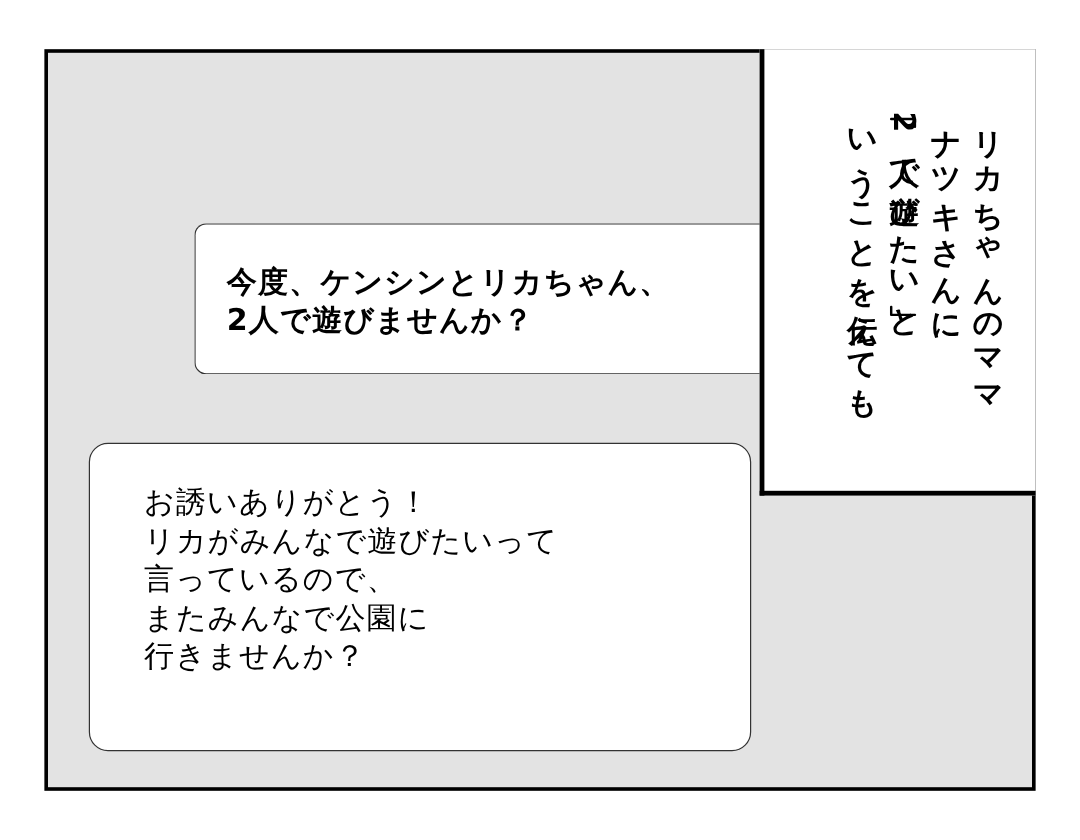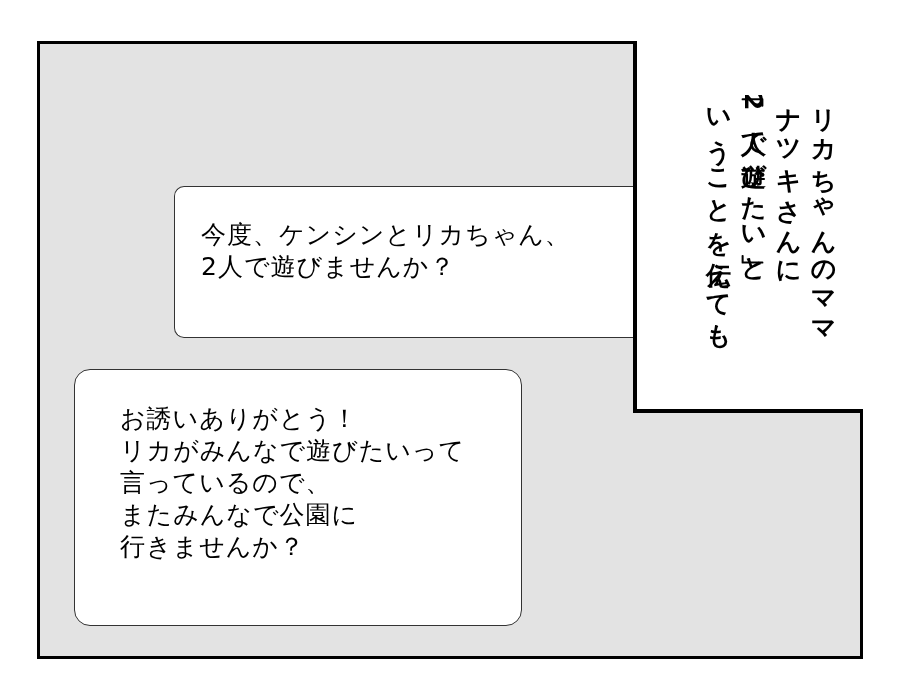--- a/index.html
+++ b/index.html
@@ -1,23 +1,23 @@
 <!DOCTYPE html>
 <html><head>
 <meta charset="utf-8">
 <style>
   html, body { margin:0; padding:0; }
   body { width:900px; height:700px; background:#ffffff; position:relative; overflow:hidden;
          font-family:"DejaVu Sans","Liberation Sans",sans-serif; color:#000; }
   .panel { position:absolute; left:37px; top:41px; width:820px; height:612px;
            background:#e3e3e3; border:3px solid #000; box-sizing:content-box; }
   .bubble { position:absolute; background:#fff; border:1.5px solid #333; box-sizing:border-box; }
-  .bubble-top { left:134px; top:142px; width:500px; height:152px;
-                border-radius:10px 0 0 10px; border-right:none; }
-  .bubble-bottom { left:34px; top:325px; width:448px; height:257px; border-radius:16px; }
+  .bubble-top { left:122px; top:142px; width:500px; height:126px;
+                border-radius:10px 0 0 10px; border-right:none;font-weight:bold; }
+  .bubble-bottom { left:34px; top:325px; width:552px; height:257px; border-radius:16px; }
   .text { position:absolute; font-size:25px; line-height:32px; white-space:pre; letter-spacing:1px; }
   .bubble-top .text { left:26px; top:32px; }
   .bubble-bottom .text { left:45px; top:33px; line-height:32px; }
   .narration { position:absolute; left:593px; top:-3px; width:230px; height:372px;
                background:#fff; border-left:4px solid #000; border-bottom:4px solid #000;
                box-sizing:border-box; }
   .vtext { position:absolute; right:22px; top:50px; writing-mode:vertical-rl; font-size:25px;
            font-weight:bold; line-height:35px; letter-spacing:2px; white-space:pre; height:320px; }
 </style>
 </head>

